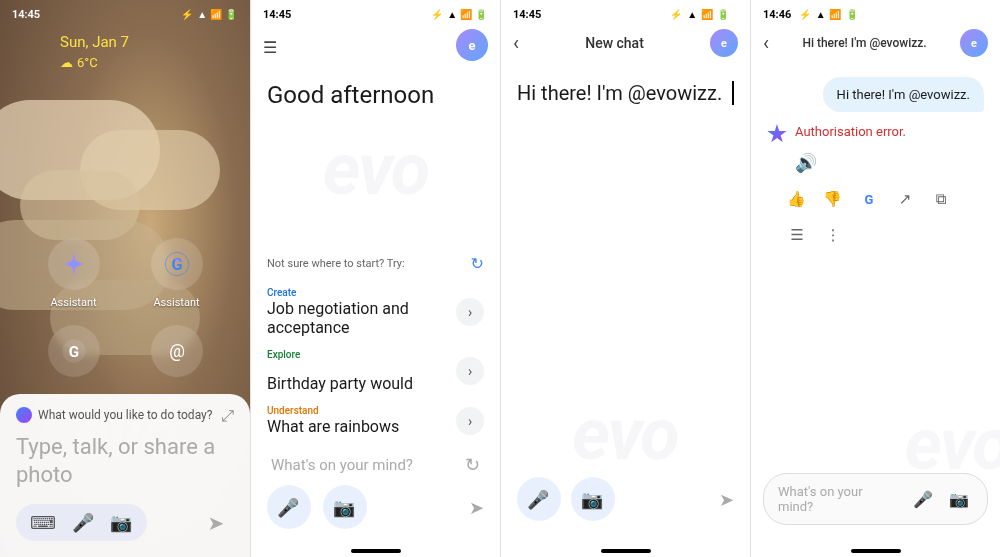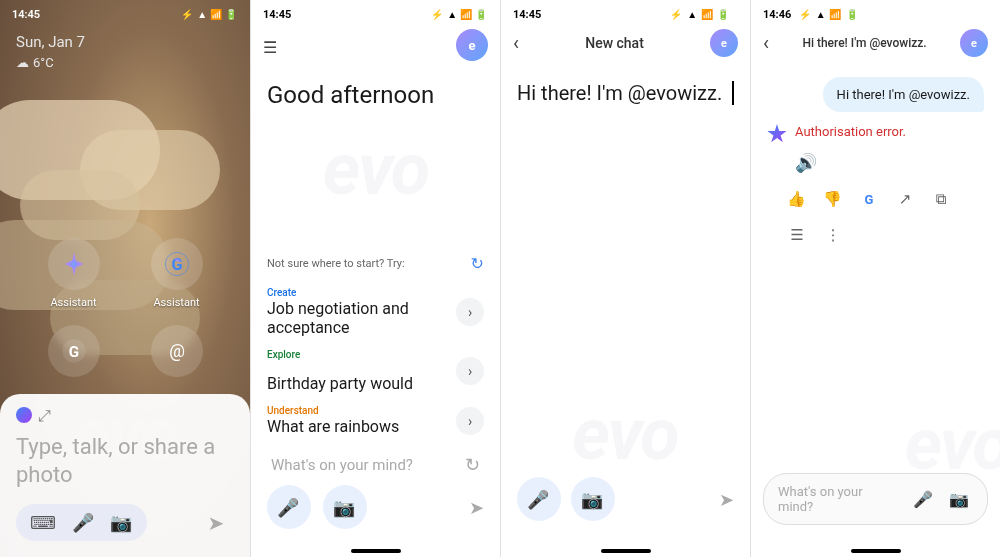--- a/index.html
+++ b/index.html
@@ -50,21 +50,22 @@
     .status-icons {
       display: flex;
       gap: 3px;
       align-items: center;
       font-size: 10px;
     }
     .date-widget {
       position: relative;
       z-index: 10;
       padding: 8px 16px;
-      color: #e5e5e5;
+      color: #fde047;
+      margin-left: 44px;
     }
     .date-widget .date-text {
       font-size: 15px;
       font-weight: 400;
     }
     .date-widget .weather {
       font-size: 13px;
       margin-top: 4px;
       display: flex;
       align-items: center;
@@ -472,20 +473,21 @@
           <text x="12" y="17" text-anchor="middle" font-size="15" fill="white">@</text>
         </svg>
       </div>
       <span class="icon-label"></span>
     </div>
   </div>
 
   <div class="assistant-bar">
     <div class="hint-row">
       <div class="gemini-icon"></div>
+      <span class="hint-text">What would you like to do today?</span>
       <span class="hint-expand">⤢</span>
     </div>
     <div class="assistant-placeholder">Type, talk, or share a photo</div>
     <div class="assistant-actions">
       <div class="action-pill">
         <span>⌨</span>
         <span>🎤</span>
         <span>📷</span>
       </div>
       <div class="send-btn">➤</div>

